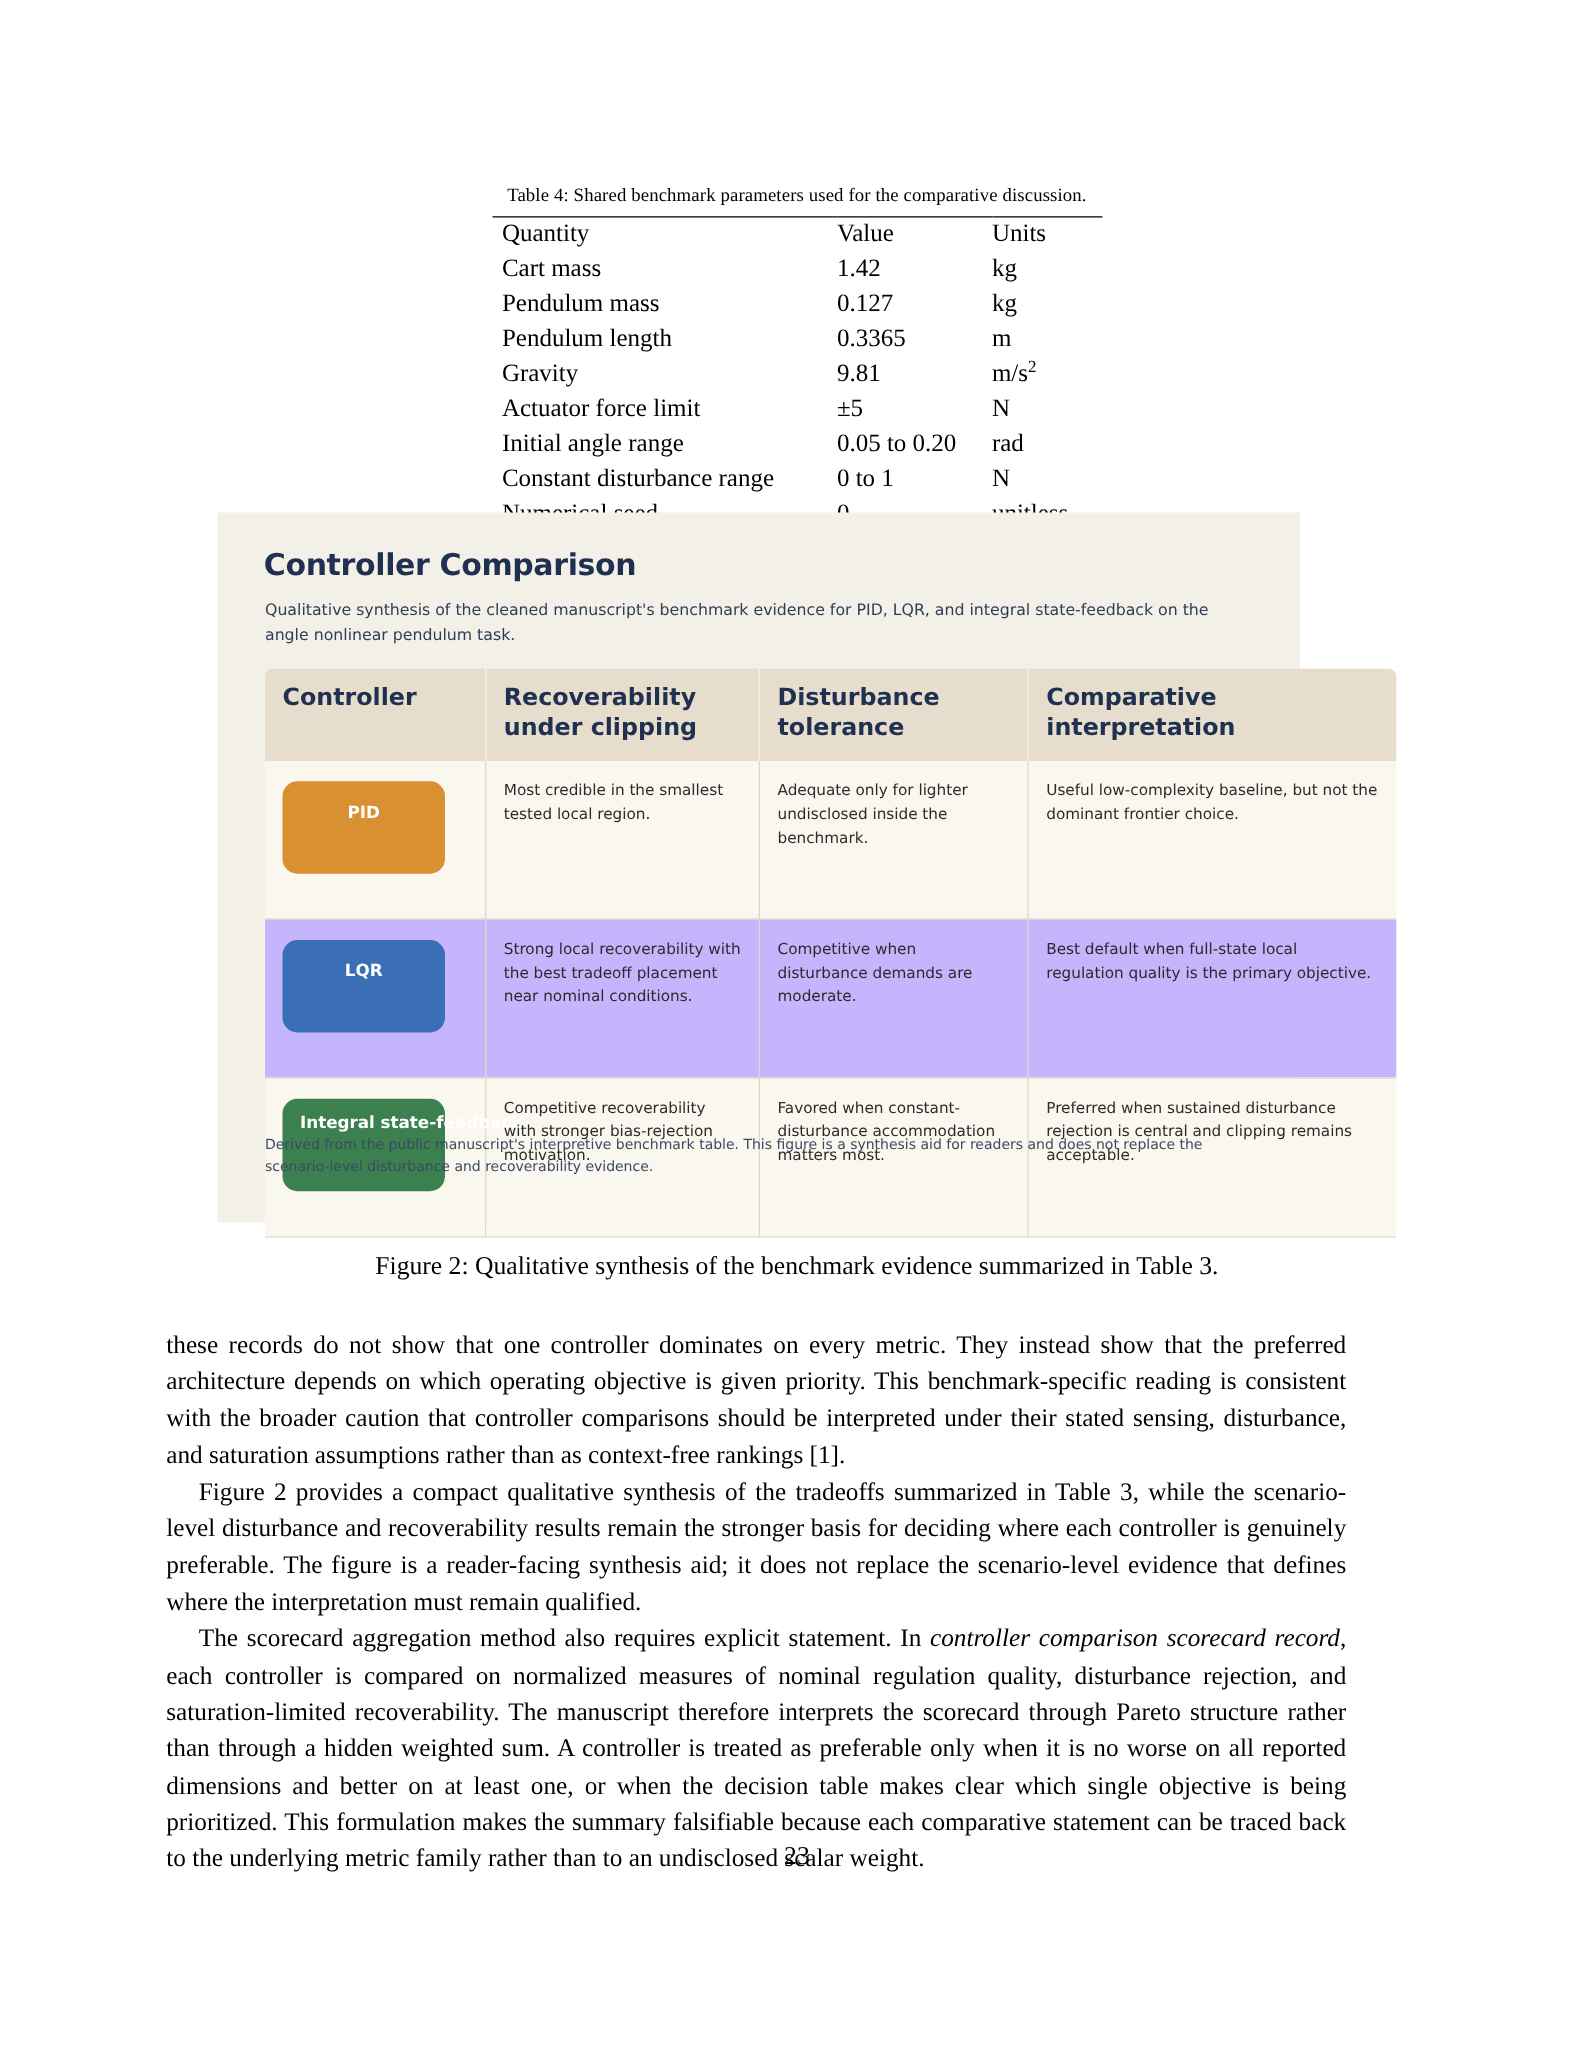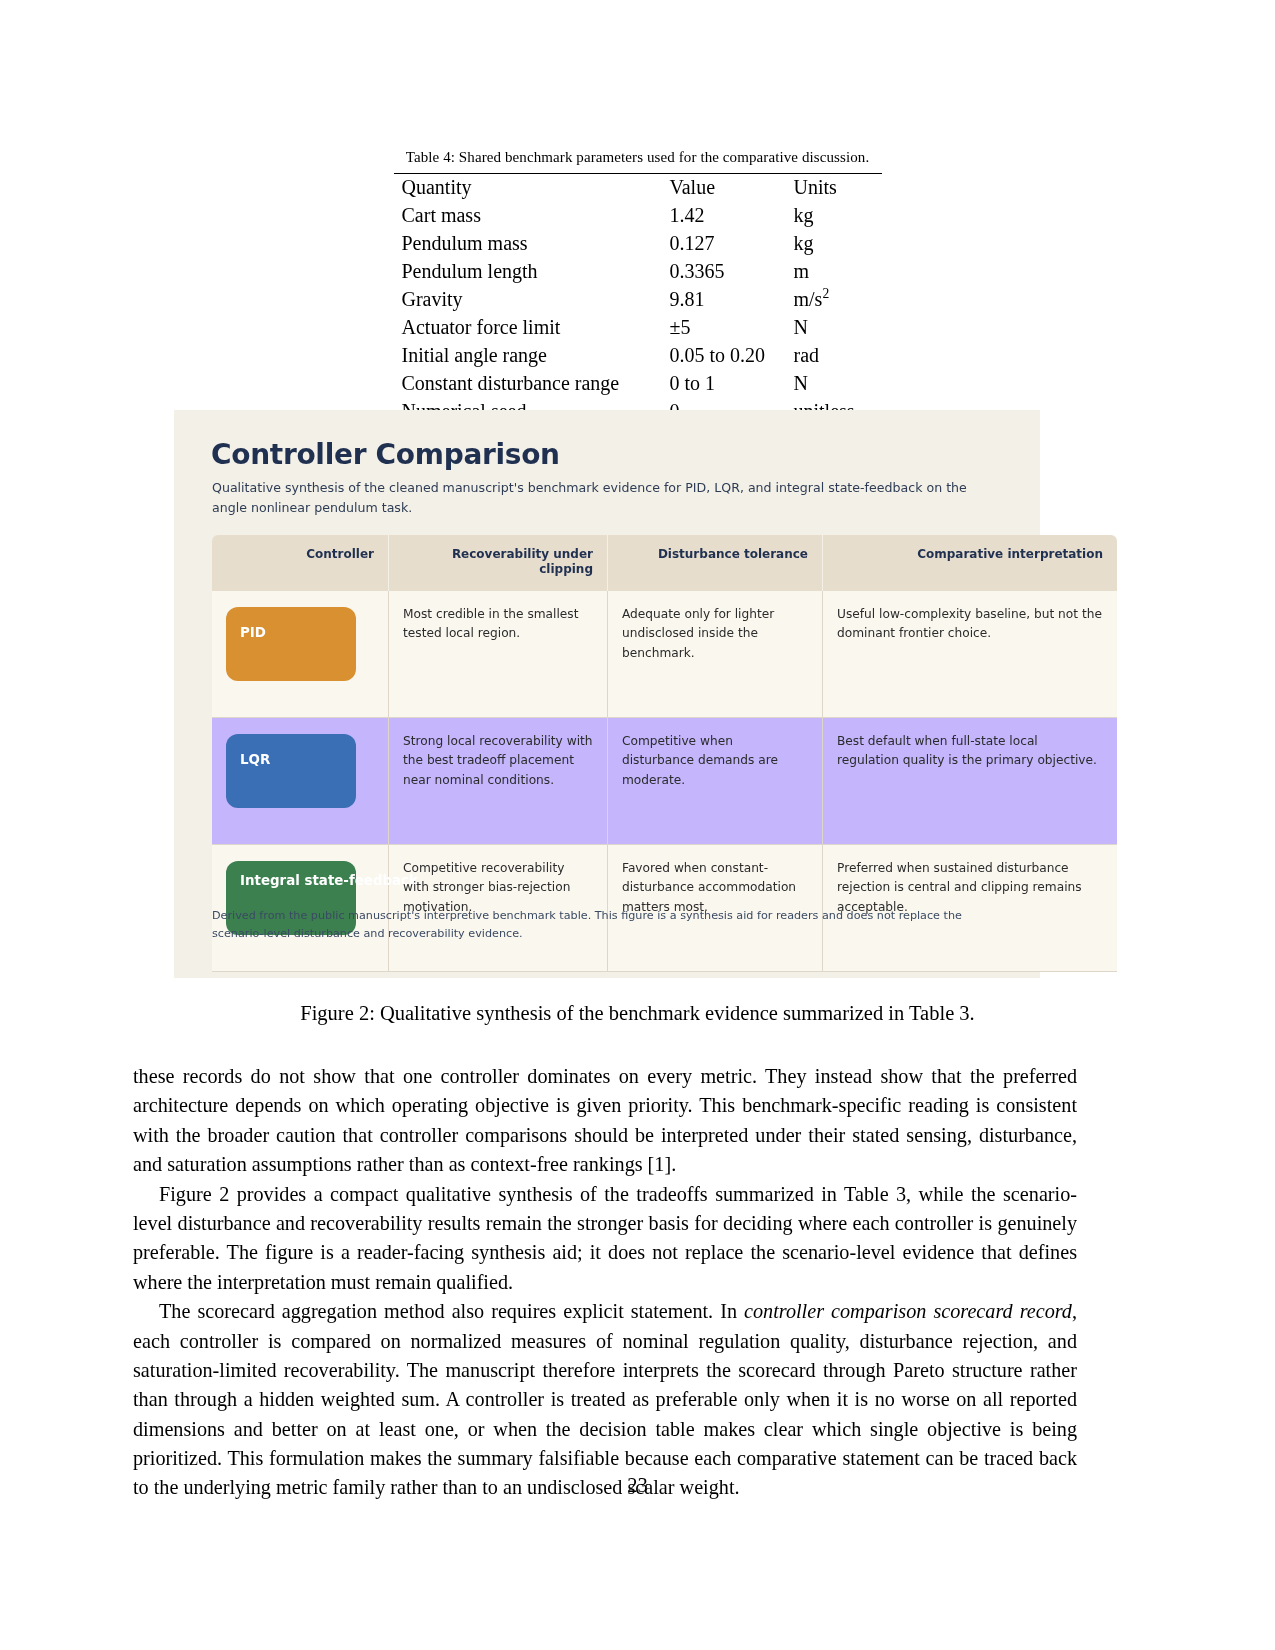--- a/index.html
+++ b/index.html
@@ -57,21 +57,21 @@
     width: 866px;
     height: 568px;
     background: #f3f0e7;
     font-family: "DejaVu Sans", sans-serif;
     box-sizing: border-box;
   }
   .fig-title {
     position: absolute;
     left: 37px;
     top: 28px;
-    font-size: 28px;
+    font-size: 24px;
     font-weight: bold;
     color: #1f3050;
     letter-spacing: -0.3px;
   }
   .fig-subtitle {
     position: absolute;
     left: 38px;
     top: 68px;
     width: 790px;
     font-size: 12.6px;
@@ -83,23 +83,23 @@
     position: absolute;
     left: 38px;
     top: 125px;
     width: 790px;
     border-collapse: collapse;
     table-layout: fixed;
   }
   .fig-table th {
     background: #e7ddcd;
     color: #1f3050;
-    font-size: 12px;
+    font-size: 19px;
     font-weight: bold;
-    text-align: right;
+    text-align: left;
     vertical-align: top;
     padding: 12px 14px 14px 14px;
     line-height: 1.25;
     border-right: 1px solid #f3f0e7;
   }
   .fig-table th:first-child { border-radius: 6px 0 0 0; }
   .fig-table th:last-child  { border-radius: 0 6px 0 0; border-right: none; }
 
   .fig-table td {
     font-size: 12.2px;
@@ -128,20 +128,21 @@
     font-size: 13.4px;
     font-weight: bold;
     line-height: 1.22;
     padding: 18px 14px;
     width: 102px;
     height: 38px;
     box-sizing: content-box;
     overflow: visible;
     white-space: nowrap;
     margin-top: 2px;
+    text-align: center;
   }
   .badge-pid      { background: #d89030; }
   .badge-lqr      { background: #3a6eb5; }
   .badge-integral { background: #3d8050; padding: 12px 14px; height: 50px; }
 
   .fig-note {
     position: absolute;
     left: 38px;
     top: 497px;
     width: 790px;

